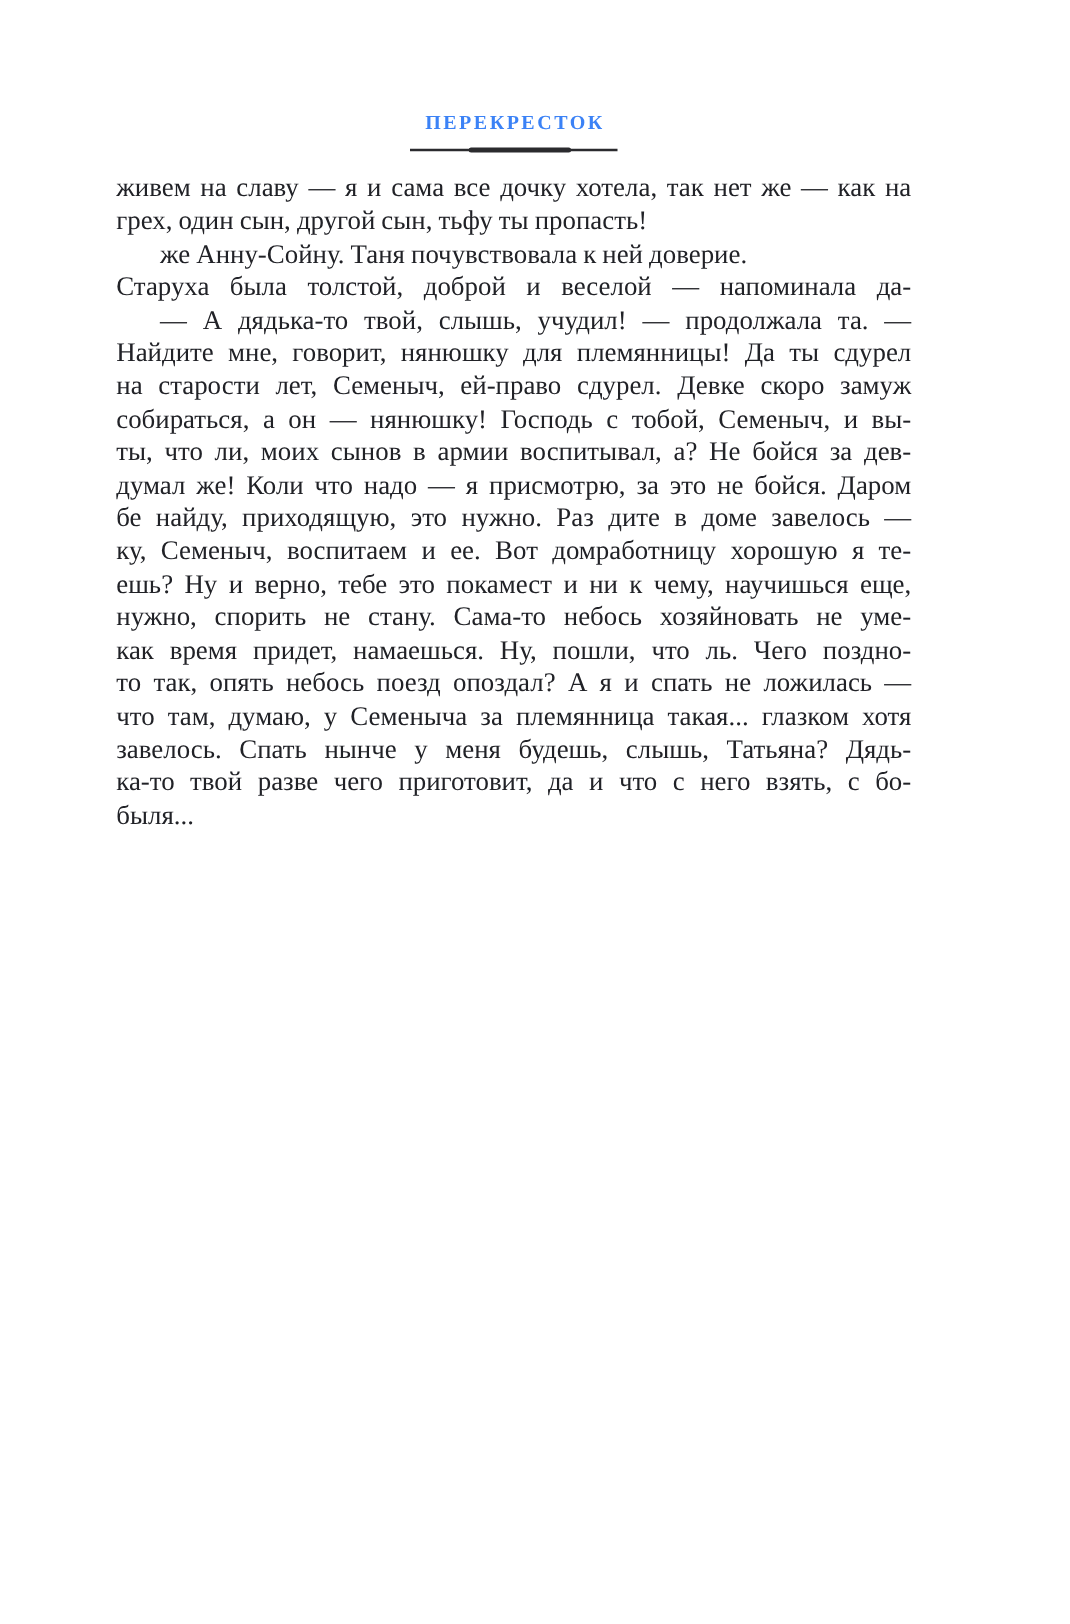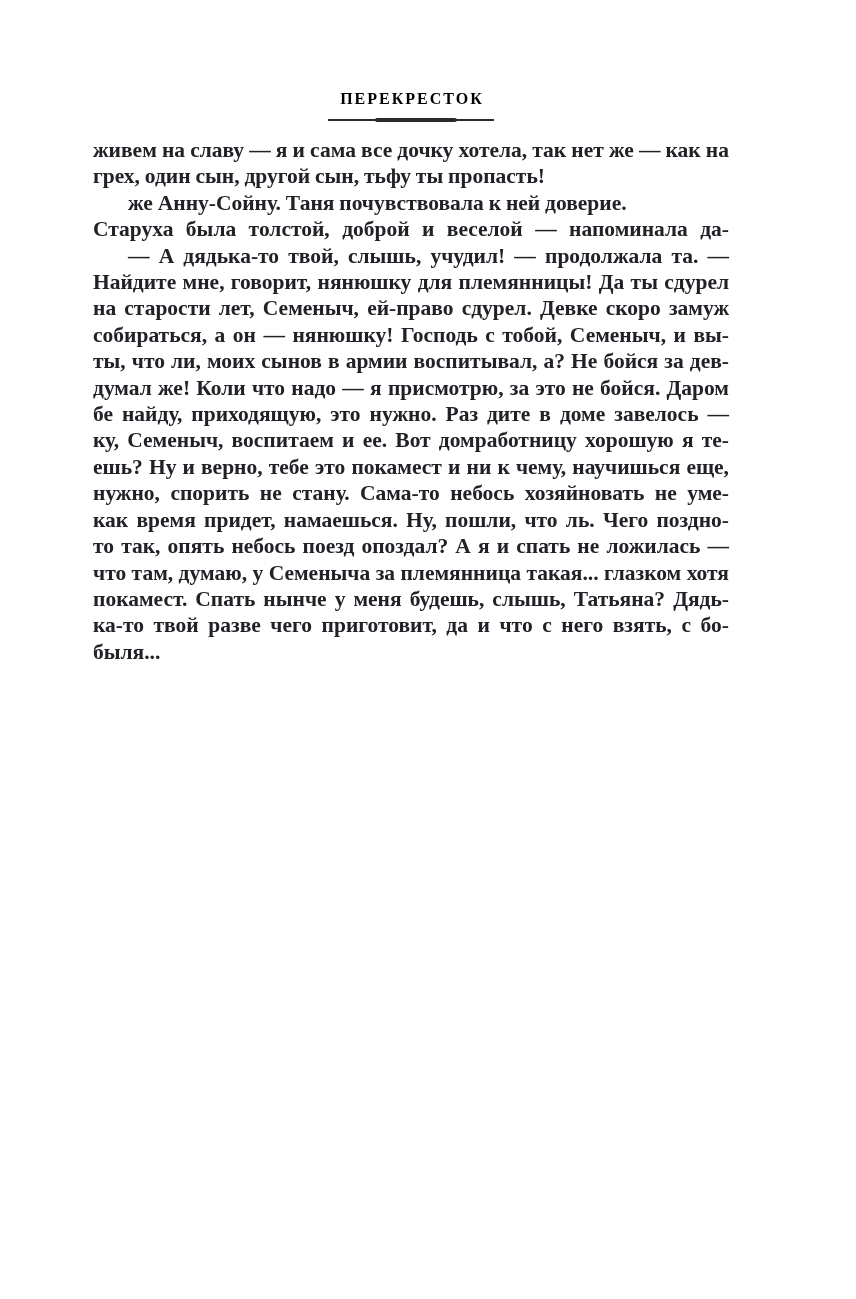--- a/index.html
+++ b/index.html
@@ -19,21 +19,21 @@
     left: 93px;
     top: 90px;
     width: 636px;
     text-align: center;
   }
   .chapter-title {
     font-size: 16px;
     font-weight: bold;
     letter-spacing: 2px;
     padding-left: 2px; 
-    color: #000000;
+    color: #3b82f6;
     line-height: 18px;
   }
 
   
   .ornament {
     position: relative;
     width: 166px;
     height: 7px;
     margin: 8px auto 0 auto;
   }
@@ -58,21 +58,21 @@
   .text-block {
     position: absolute;
     left: 93px;
     top: 137px;
     width: 636px;
     font-size: 21.5px;
     line-height: 26.4px;
     color: #212227;
     word-spacing: -0.5px;
   }
-  .para { margin: 0; font-weight: bold; }
+  .para { margin: 0; }
   .para .line {
     text-align: justify;
     text-align-last: justify;
   }
   .para .line.last-line {
     text-align-last: left;
   }
   .para.indented .line:first-child {
     text-indent: 35px;
   }
@@ -106,19 +106,19 @@
         <div class="line">собираться, а он — нянюшку! Господь с тобой, Семеныч, и вы-</div>
         <div class="line">ты, что ли, моих сынов в армии воспитывал, а? Не бойся за дев-</div>
         <div class="line">думал же! Коли что надо — я присмотрю, за это не бойся. Даром</div>
         <div class="line">бе найду, приходящую, это нужно. Раз дите в доме завелось —</div>
         <div class="line">ку, Семеныч, воспитаем и ее. Вот домработницу хорошую я те-</div>
         <div class="line">ешь? Ну и верно, тебе это покамест и ни к чему, научишься еще,</div>
         <div class="line">нужно, спорить не стану. Сама-то небось хозяйновать не уме-</div>
         <div class="line">как время придет, намаешься. Ну, пошли, что ль. Чего поздно-</div>
         <div class="line">то так, опять небось поезд опоздал? А я и спать не ложилась —</div>
         <div class="line">что там, думаю, у Семеныча за племянница такая... глазком хотя</div>
-        <div class="line">покамест. Спать нынче у меня будешь, слышь, Татьяна? Дядь-</div>
+        <div class="line">завелось. Спать нынче у меня будешь, слышь, Татьяна? Дядь-</div>
         <div class="line">ка-то твой разве чего приготовит, да и что с него взять, с бо-</div>
         <div class="line last-line">быля...</div>
       </div>
     </main>
 
 </div>
 
 </body></html>

